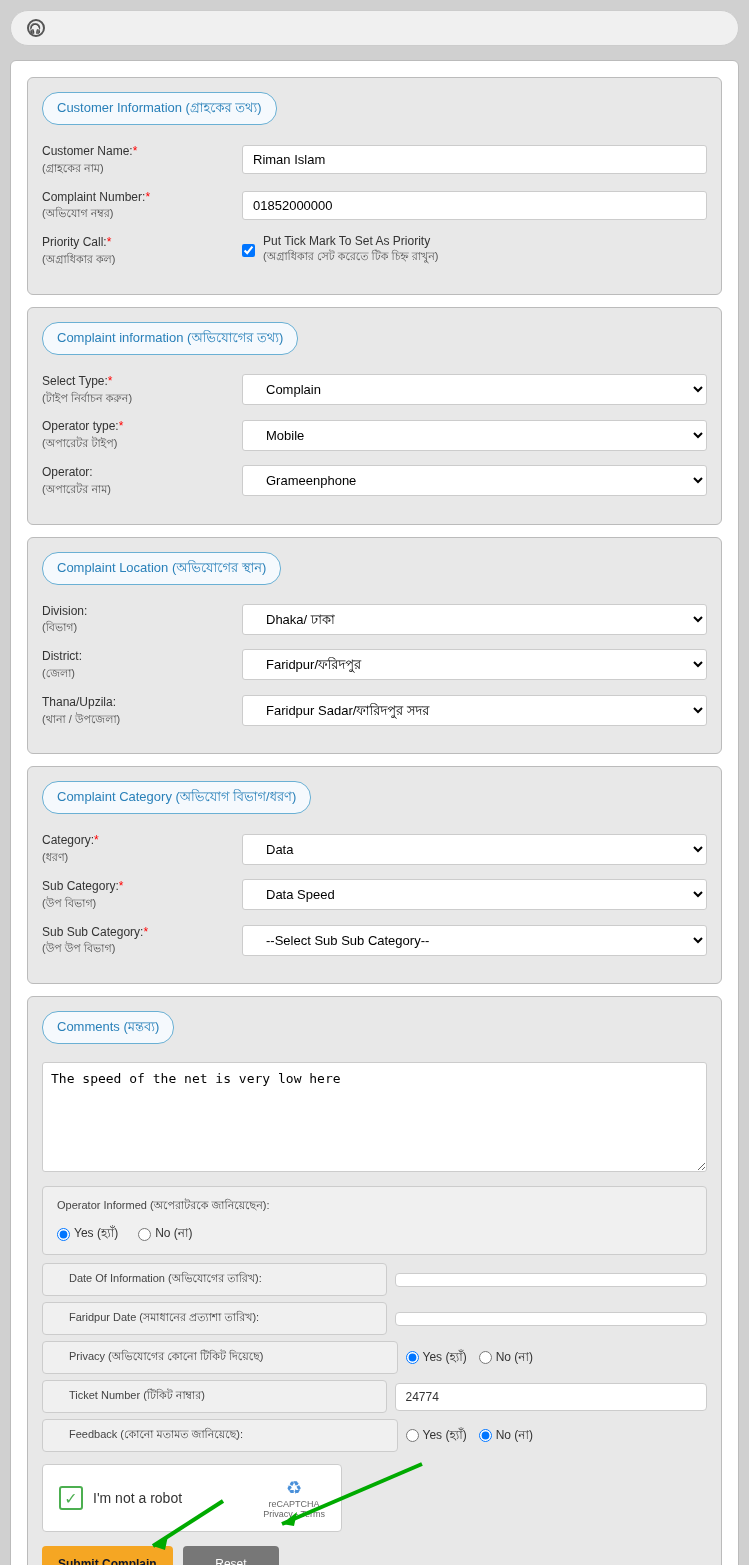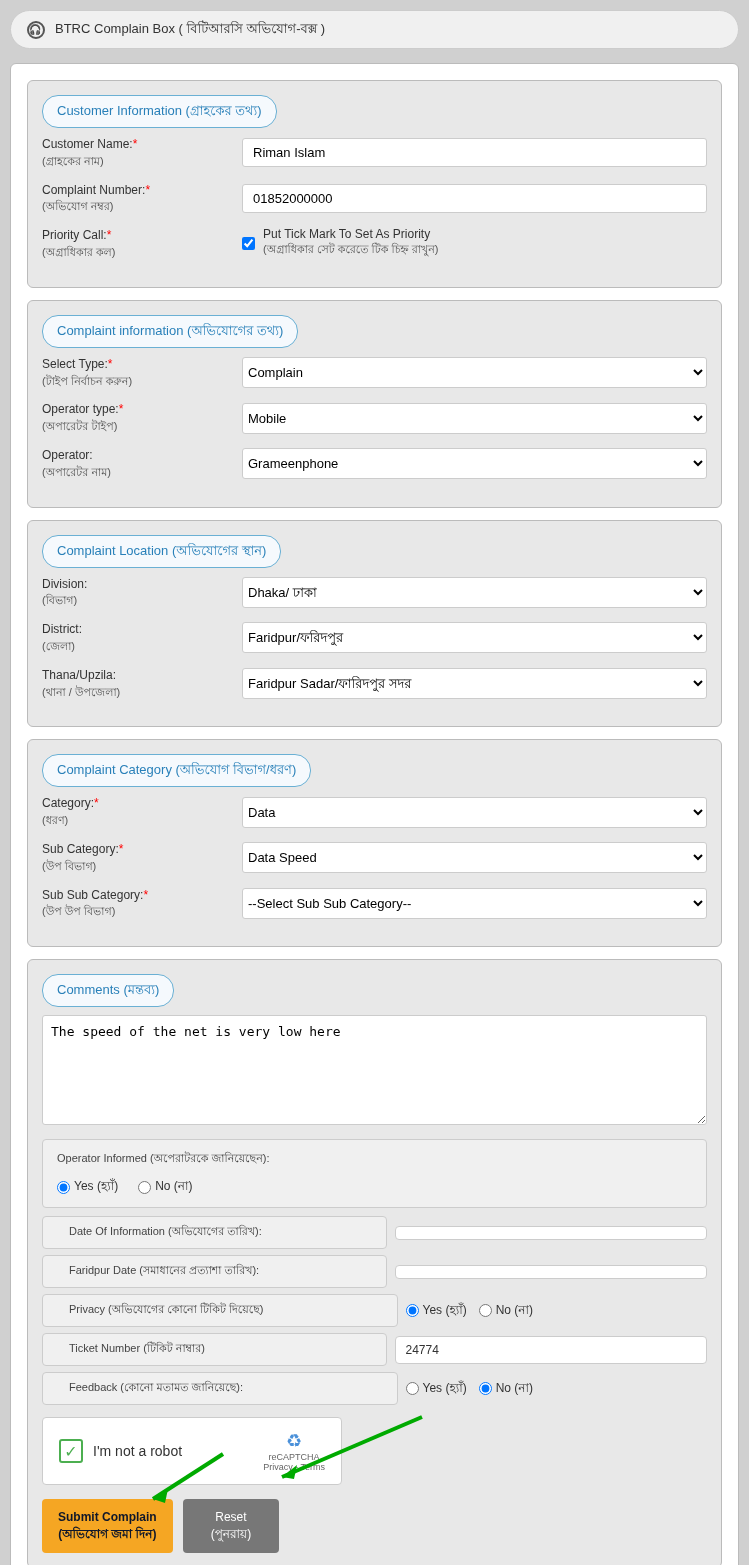--- a/index.html
+++ b/index.html
@@ -40,21 +40,21 @@
       border: 1px solid #bbb;
       border-radius: 6px;
       padding: 14px;
       margin-bottom: 12px;
     }
     .section-header {
       border: 1px solid #6ab0d4;
       border-radius: 16px;
       padding: 5px 14px;
       display: inline-block;
-      margin-bottom: 8px;
+      margin-bottom: 18px;
       font-size: 13px;
       color: #2980b9;
       background: #f5f9fd;
     }
     .field-row {
       display: flex;
       align-items: center;
       margin-bottom: 12px;
     }
     .field-label {
@@ -77,21 +77,21 @@
     .field-value input[type="text"] {
       width: 100%;
       padding: 6px 10px;
       border: 1px solid #ccc;
       border-radius: 3px;
       font-size: 13px;
       background: #fff;
     }
     .field-value select {
       width: 100%;
-      padding: 6px 1px;
+      padding: 6px 19px;
       border: 1px solid #ccc;
       border-radius: 3px;
       font-size: 13px;
       background: #fff;
       appearance: auto;
     }
     .priority-row {
       display: flex;
       align-items: center;
       gap: 8px;
@@ -242,21 +242,20 @@
     }
     .info-rows-wrapper {
       margin-top: 8px;
     }
   </style>
 </head>
 <body>
 
 <div class="title-bar">
   <div class="title-bar-icon">🎧</div>
-  <span class="title-bar-text">BTRC Complain Box ( বিটিআরসি অভিযোগ-বক্স )</span>
 </div>
 
 <div style="background:#fff; border:1px solid #bbb; border-radius:6px; padding:16px;">
 
   <div class="main-card">
     <div class="section-header">Customer Information (গ্রাহকের তথ্য)</div>
 
     <div class="field-row">
       <div class="field-label">
         <span>Customer Name:</span><span class="required">*</span><br>

